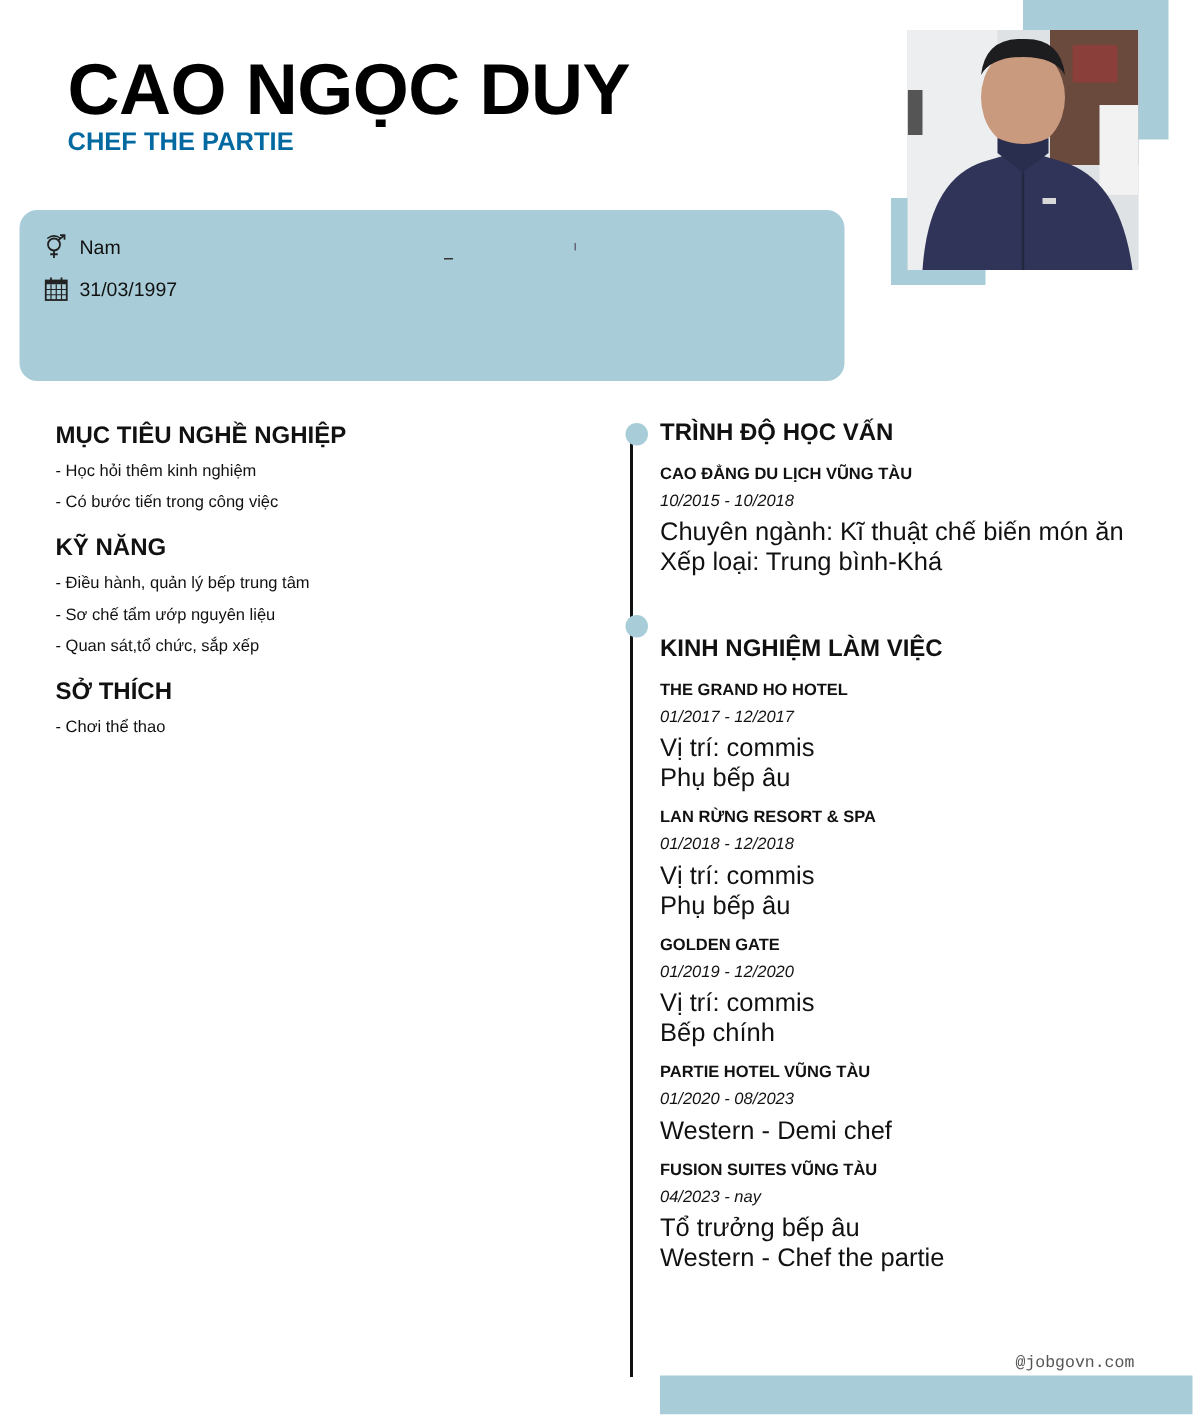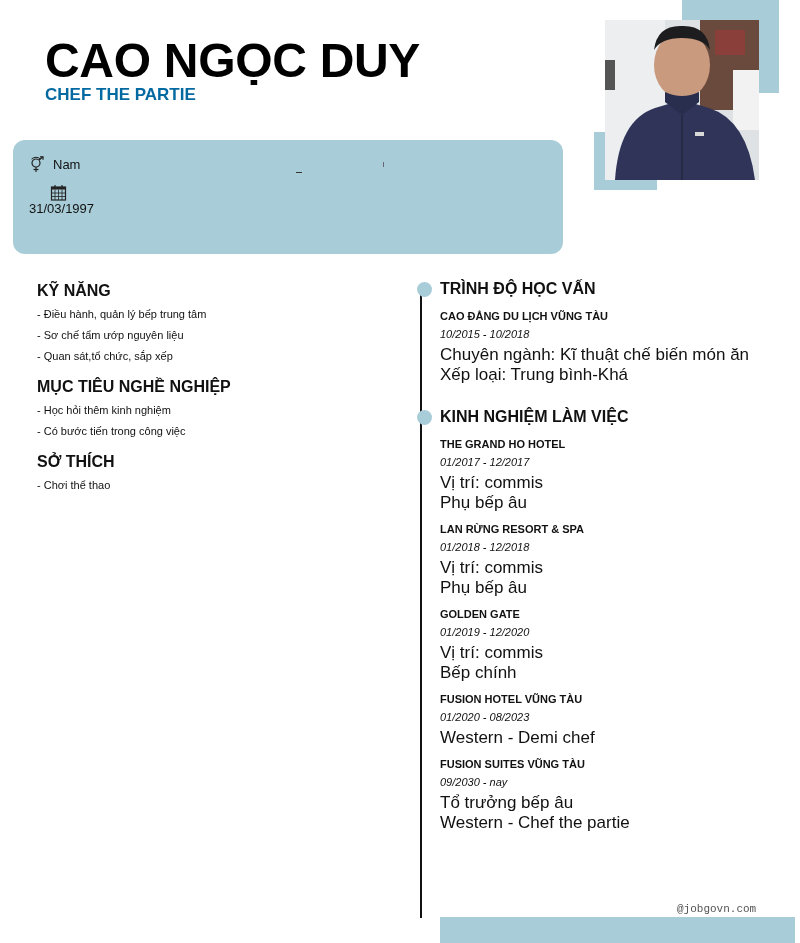--- a/index.html
+++ b/index.html
@@ -14,38 +14,38 @@
     .deco-left { left: 594px; top: 132px; width: 63px; height: 58px; }
     .deco-bottom { left: 440px; top: 917px; width: 355px; height: 26px; }
 
     .photo { position: absolute; left: 605px; top: 20px; width: 154px; height: 160px; overflow: hidden; background: #d9dcdf; }
     .photo svg { display: block; }
 
     .info-box { position: absolute; left: 13px; top: 140px; width: 550px; height: 114px; background: #A8CDD8; border-radius: 12px; }
     .info-row { position: absolute; left: 16px; display: flex; align-items: center; font-size: 13px; color: #111; }
     .info-row .ic { width: 17px; height: 17px; margin-right: 7px; display: inline-flex; align-items: center; justify-content: center; color: #222; }
     .row-gender { top: 16px; }
-    .row-dob { top: 44px; flex-direction: column; }
+    .row-dob { top: 44px; }
     .mark-a { position: absolute; left: 296px; top: 172px; width: 6px; height: 1px; background: #333; }
     .mark-b { position: absolute; left: 383px; top: 162px; width: 1px; height: 5px; background: #667; }
 
     .left-col { position: absolute; left: 37px; top: 282px; width: 340px; }
     .sec-title { font-size: 16px; font-weight: bold; color: #111; margin-bottom: 8px; }
     .bullet { font-size: 11px; color: #111; line-height: 13px; margin-bottom: 8px; }
     .sec { margin-bottom: 15px; }
 
     .timeline-line { position: absolute; left: 420px; top: 290px; width: 1.5px; height: 628px; background: #111; }
     .dot { position: absolute; left: 417px; width: 15px; height: 15px; border-radius: 50%; background: #A8CDD8; }
     .dot-edu { top: 282px; }
     .dot-exp { top: 410px; }
 
     .right-sec { position: absolute; left: 440px; width: 340px; }
     .right-sec .sec-title { font-size: 16px; margin-bottom: 12px; }
     .edu { top: 280px; }
-    .exp { top: 408px; }
+    .exp { top: 424px; }
     .entry { margin-bottom: 14px; }
     .entry .org { font-size: 11px; font-weight: bold; color: #111; line-height: 13px; margin-bottom: 5px; }
     .entry .period { font-size: 11px; font-style: italic; color: #111; line-height: 13px; margin-bottom: 7px; }
     .entry .line { font-size: 17px; color: #111; line-height: 13px; margin-bottom: 7px; }
 
     .watermark { position: absolute; left: 677px; top: 903px; font-family: "Liberation Mono", "DejaVu Sans Mono", monospace; font-size: 11px; color: #555; }
   </style>
 </head>
 <body>
 
@@ -102,29 +102,29 @@
       </svg>
     </span>
     <span>31/03/1997</span>
   </div>
 </div>
 <div class="mark-a"></div>
 <div class="mark-b"></div>
 
 <div class="left-col">
   <div class="sec">
+    <div class="sec-title">MỤC TIÊU NGHỀ NGHIỆP</div>
+    <div class="bullet">- Học hỏi thêm kinh nghiệm</div>
+    <div class="bullet">- Có bước tiến trong công việc</div>
+  </div>
+  <div class="sec">
     <div class="sec-title">KỸ NĂNG</div>
     <div class="bullet">- Điều hành, quản lý bếp trung tâm</div>
     <div class="bullet">- Sơ chế tẩm ướp nguyên liệu</div>
     <div class="bullet">- Quan sát,tổ chức, sắp xếp</div>
-  </div>
-  <div class="sec">
-    <div class="sec-title">MỤC TIÊU NGHỀ NGHIỆP</div>
-    <div class="bullet">- Học hỏi thêm kinh nghiệm</div>
-    <div class="bullet">- Có bước tiến trong công việc</div>
   </div>
   <div class="sec">
     <div class="sec-title">SỞ THÍCH</div>
     <div class="bullet">- Chơi thể thao</div>
   </div>
 </div>
 
 <div class="timeline-line"></div>
 <div class="dot dot-edu"></div>
 <div class="dot dot-exp"></div>
@@ -157,26 +157,26 @@
   </div>
 
   <div class="entry">
     <div class="org">GOLDEN GATE</div>
     <div class="period">01/2019 - 12/2020</div>
     <div class="line">Vị trí: commis</div>
     <div class="line">Bếp chính</div>
   </div>
 
   <div class="entry">
-    <div class="org">FUSION HOTEL VŨNG TÀU</div>
+    <div class="org">PARTIE HOTEL VŨNG TÀU</div>
     <div class="period">01/2020 - 08/2023</div>
     <div class="line">Western - Demi chef</div>
   </div>
 
   <div class="entry">
     <div class="org">FUSION SUITES VŨNG TÀU</div>
-    <div class="period">09/2030 - nay</div>
+    <div class="period">04/2023 - nay</div>
     <div class="line">Tổ trưởng bếp âu</div>
     <div class="line">Western - Chef the partie</div>
   </div>
 </div>
 
 <div class="watermark">@jobgovn.com</div>
 
 </body></html>

